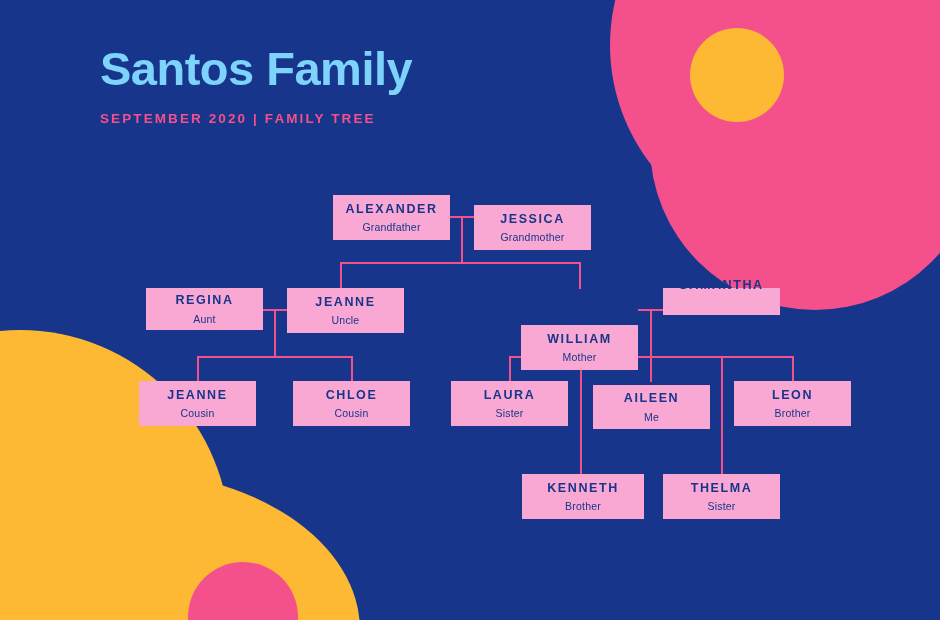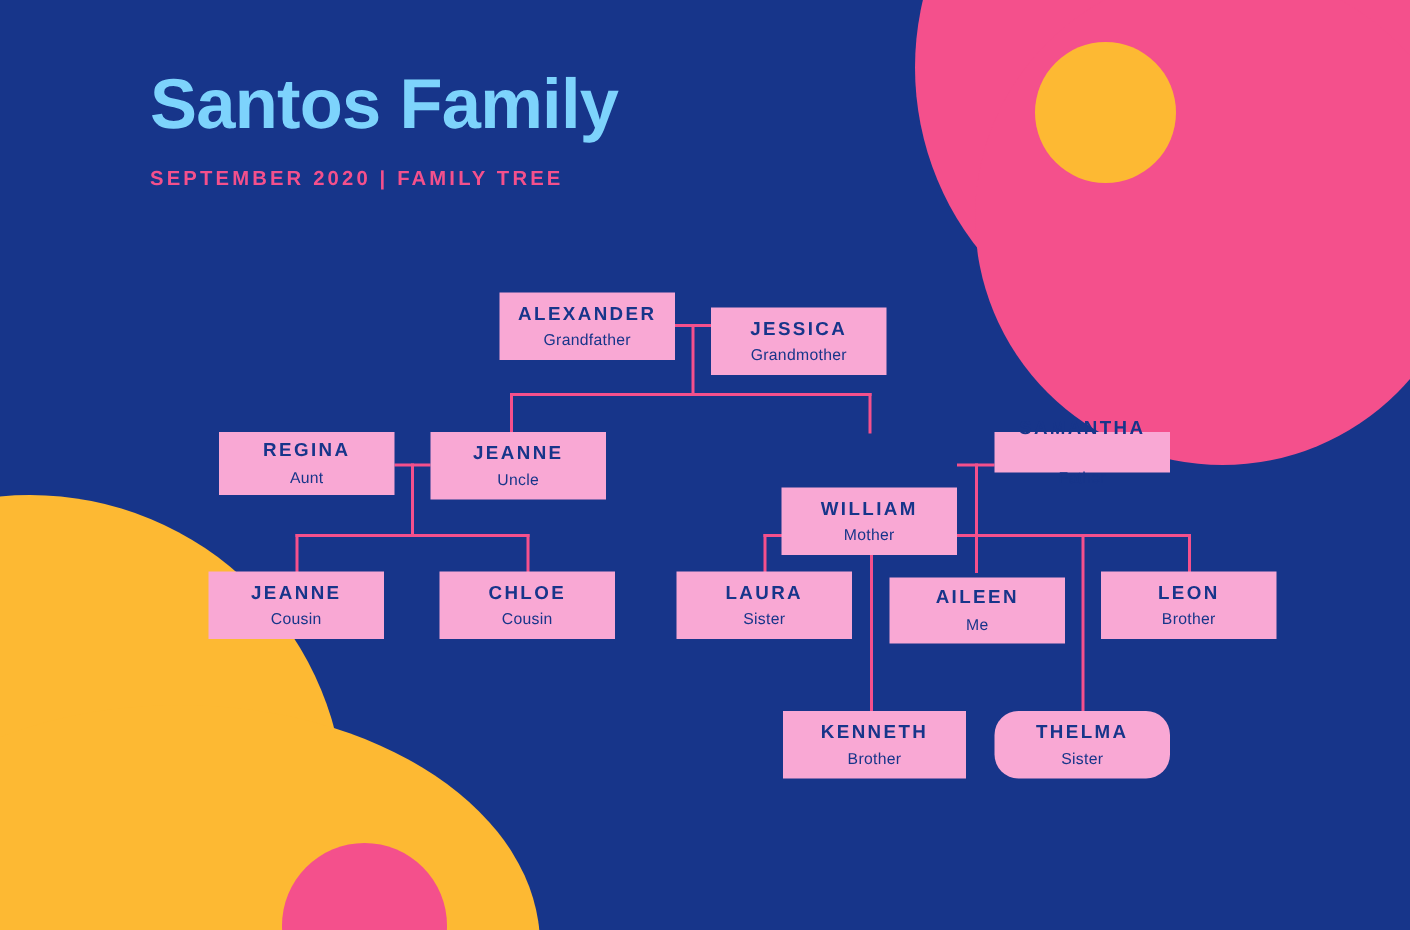--- a/index.html
+++ b/index.html
@@ -216,19 +216,19 @@
         <div class="node-rel">Me</div>
       </div>
       <div class="node" style="left: 734px; top: 381px; width: 117px; height: 45px;">
         <div class="node-name">LEON</div>
         <div class="node-rel">Brother</div>
       </div>
       <div class="node" style="left: 522px; top: 474px; width: 122px; height: 45px;">
         <div class="node-name">KENNETH</div>
         <div class="node-rel">Brother</div>
       </div>
-      <div class="node" style="left: 663px; top: 474px; width: 117px; height: 45px; border-radius: 16px;">
+      <div class="node" style="left: 663px; top: 474px; width: 117px; height: 45px;">
         <div class="node-name">THELMA</div>
         <div class="node-rel">Sister</div>
       </div>
     </div>
 
 </div>
 
 </body></html>

